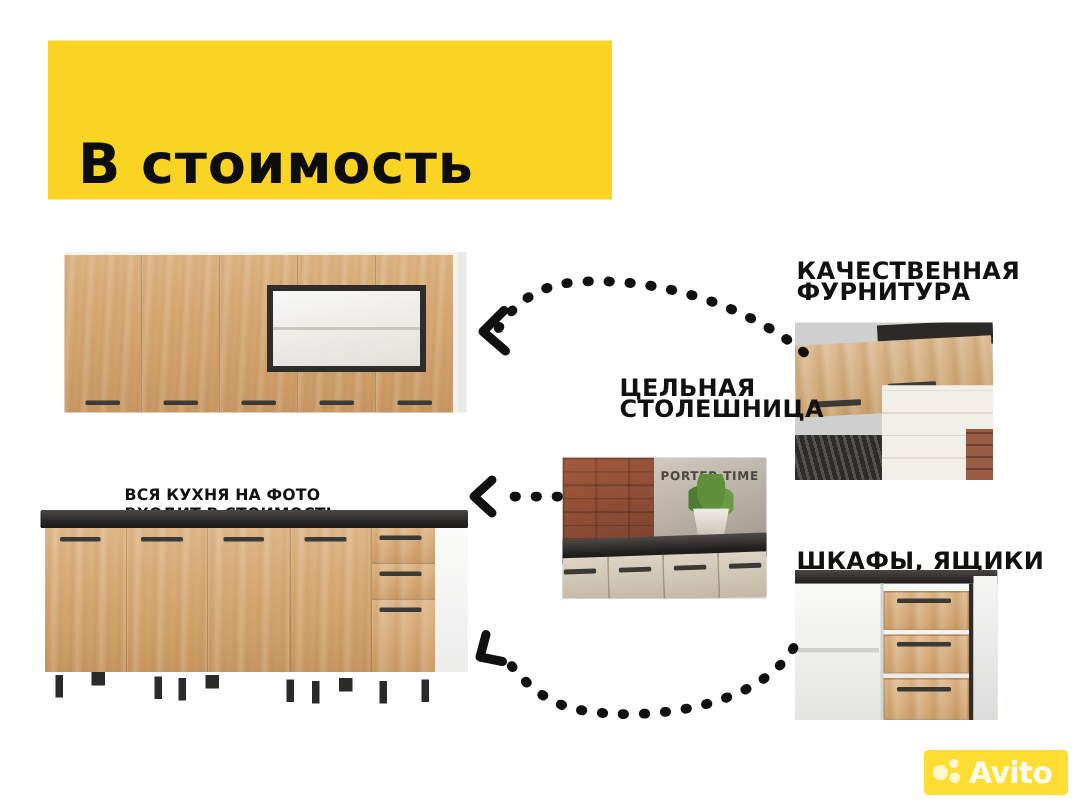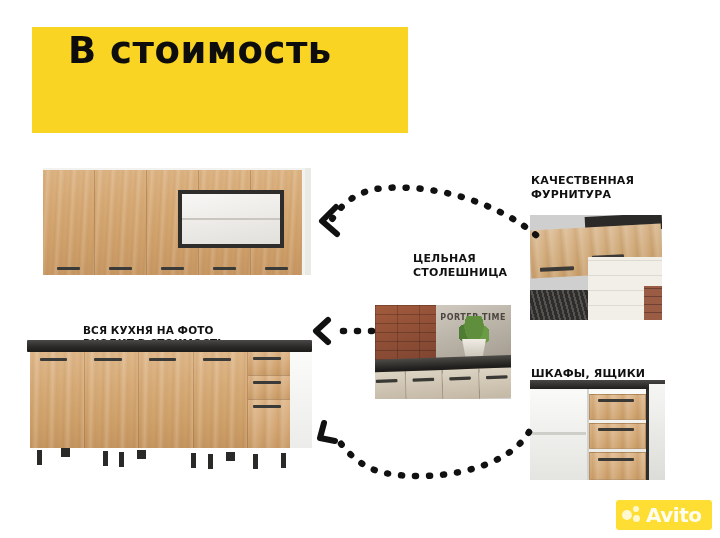--- a/index.html
+++ b/index.html
@@ -17,39 +17,39 @@
 
   
   .banner {
     position: absolute;
     left: 32px; top: 27px;
     width: 376px; height: 106px;
     background: #f9d423;
     background: var(--accent, #f9d423);
     display: flex;
     flex-direction: column;
-    justify-content: space-between;
-    padding-left: 36px;
+    justify-content: flex-end;
+    padding-left: 20px;
   }
   .banner .line {
     font-family: "DejaVu Sans", sans-serif;
     font-weight: 700;
     font-size: 37px;
     line-height: 47px;
     letter-spacing: 0.5px;
     color: #0d0d0d;
     white-space: nowrap;
   }
 
   
   .callout-label {
     position: absolute;
     font-family: "DejaVu Sans", sans-serif;
     font-weight: 700;
-    font-size: 11px;
+    font-size: 16px;
     line-height: 13.5px;
     letter-spacing: 0.2px;
     color: #111111;
     white-space: pre-line;
   }
   .callout-label.small {
     font-size: 10.5px;
     line-height: 12.5px;
     letter-spacing: 0.1px;
   }

